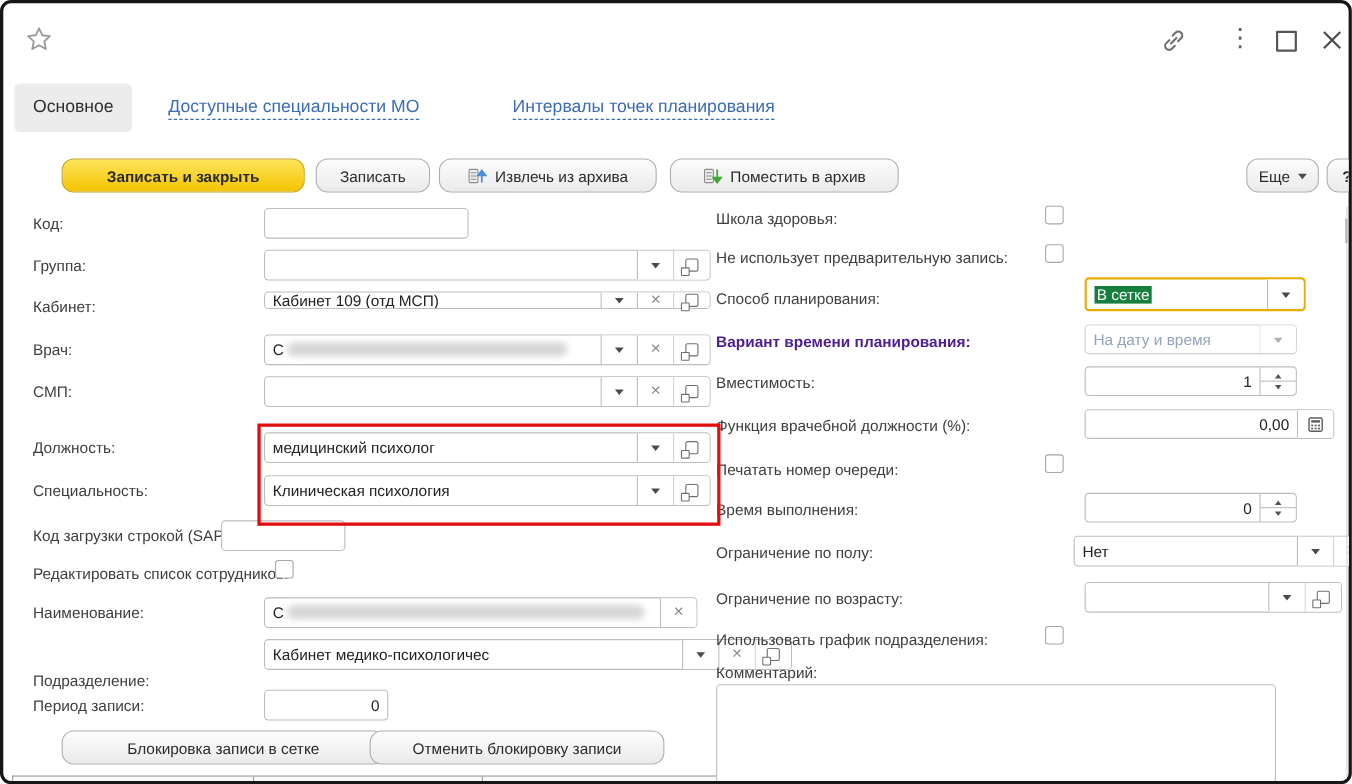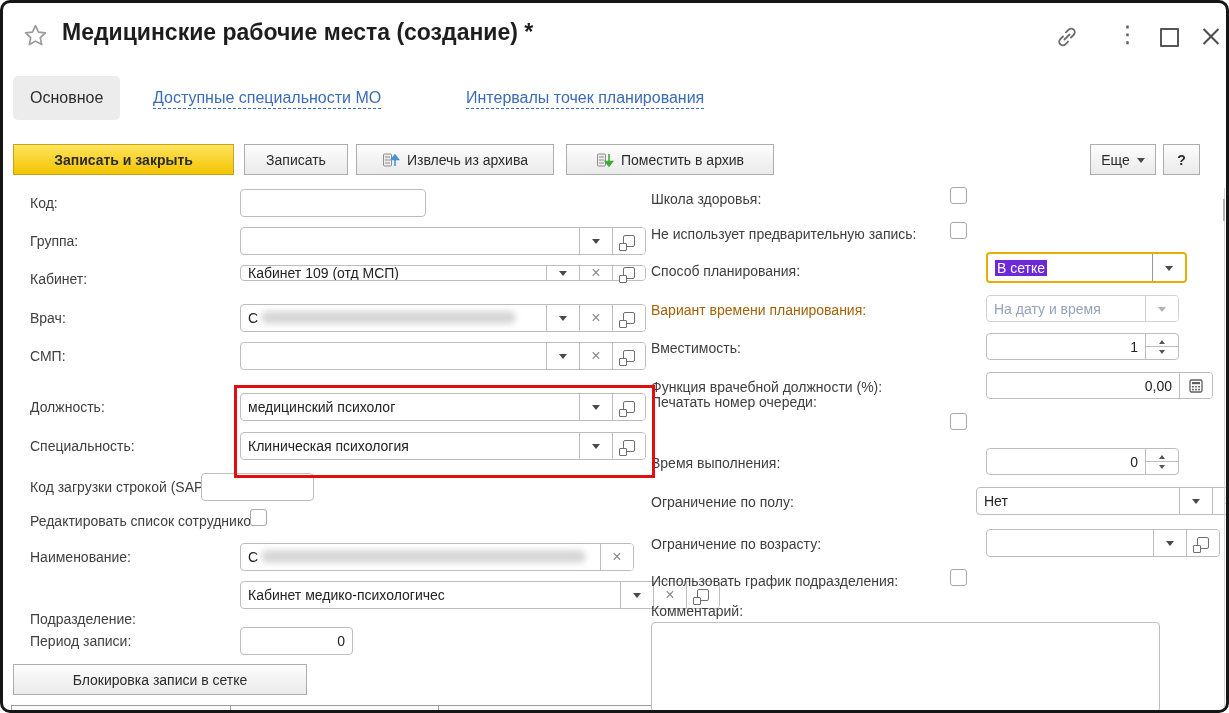--- a/index.html
+++ b/index.html
@@ -13,36 +13,36 @@
   .closex{position:relative;width:18px;height:18px;}
   .closex::before,.closex::after{content:"";position:absolute;left:8px;top:-1px;width:2px;height:21px;background:#4c4c4c;}
   .closex::before{transform:rotate(45deg);} .closex::after{transform:rotate(-45deg);}
   
   .tab-active{position:absolute;left:10px;top:73px;height:44px;padding:0 17px;display:flex;align-items:center;
               background:#ececec;border-radius:5px;font-size:16px;color:#2c2c2c;}
   .tab-link{position:absolute;top:86px;font-size:16px;color:#3a6bb5;border-bottom:1px dashed #3a6bb5;
             padding-bottom:1px;white-space:nowrap;cursor:pointer;}
   
   .tbtn{position:absolute;top:141px;height:31px;display:flex;align-items:center;justify-content:center;gap:7px;
-        background:linear-gradient(#fdfdfd,#eaeaea);border:1px solid #adadad;border-radius:0;
-        font-size:14px;color:#2b2b2b;box-sizing:border-box;cursor:pointer;white-space:nowrap;}
+        background:linear-gradient(#fdfdfd,#eaeaea);border:1px solid #adadad;border-radius:11px;
+        font-size:14px;color:#2b2b2b;box-sizing:border-box;cursor:pointer;white-space:nowrap;margin-left:43px;}
   .tbtn.primary{background:linear-gradient(#ffe45c,#f3c402);border:1px solid #c8a11d;font-weight:700;}
   .morearr{width:0;height:0;border:4px solid transparent;border-top:5px solid #4a4a4a;margin-top:5px;}
   
   .lbl{position:absolute;font-size:14px;color:#3e3e3e;white-space:nowrap;}
-  .lbl.dis{color:#a16207;}
+  .lbl.dis{color:#4c1d95;font-weight:bold;}
   .combo{position:absolute;display:flex;align-items:stretch;border:1px solid #bdbdbd;border-radius:4px;
          background:#fff;box-sizing:border-box;}
   .combo.dis{border-color:#d2d2d2;}
   .combo.focus{border:2px solid #e9ac00;}
   .txt{flex:1;display:flex;align-items:center;padding:0 7px;font-size:14px;color:#222;
        white-space:nowrap;overflow:hidden;}
   .txt.num{justify-content:flex-end;}
   .combo.dis .txt{color:#93a3bd;}
-  .sel{background:#6d28d9;color:#fff;padding:0 2px;}
+  .sel{background:#15803d;color:#fff;padding:0 2px;}
   .cbtn{width:32px;border-left:1px solid #bdbdbd;display:flex;align-items:center;justify-content:center;
         background:#fff;cursor:pointer;border-radius:0 3px 3px 0;}
   .cbtn:not(:last-child){border-radius:0;}
   .combo.dis .cbtn{border-left-color:#d2d2d2;}
   .arr{width:0;height:0;border:4px solid transparent;border-top:5px solid #4a4a4a;margin-top:5px;}
   .combo.dis .arr{border-top-color:#b3b3b3;}
   .xg{font-size:16px;color:#8a8a8a;line-height:1;}
   .ic-open{width:10px;height:10px;border:1.5px solid #6f6f6f;border-radius:2px;position:relative;background:#fff;}
   .ic-open::before{content:"";position:absolute;left:-5px;bottom:-5px;width:6px;height:6px;
                    border:1.5px solid #6f6f6f;border-radius:1px;background:#fff;}
@@ -66,21 +66,20 @@
   .btable .d1{left:218px;} .btable .d2{left:426px;}
 </style>
 </head>
 <body>
 
 <div class="window">
 
   <svg class="hicon" style="left:20px;top:20px" width="25" height="25" viewBox="0 0 24 24">
     <path d="M12 2.6l2.9 6.1 6.6.8-4.9 4.6 1.3 6.6L12 17.4l-5.9 3.3 1.3-6.6L2.5 9.5l6.6-.8z" fill="none" stroke="#9a9a9a" stroke-width="1.6" stroke-linejoin="round"></path>
   </svg>
-  <div class="title">Медицинские рабочие места (создание) *</div>
 
   <svg class="hicon" style="left:1052px" width="24" height="24" viewBox="0 0 24 24" fill="none" stroke="#6e6e6e" stroke-width="1.9" stroke-linecap="round">
     <path d="M9.5 14.5 L14.5 9.5"></path>
     <path d="M8 11.5 L5.3 14.2 a3.6 3.6 0 0 0 5.1 5.1 L13 16.6"></path>
     <path d="M16 12.5 L18.7 9.8 a3.6 3.6 0 0 0 -5.1 -5.1 L11 7.4"></path>
   </svg>
   <div class="hicon kebab" style="left:1113px;top:20px">⋮</div>
   <div class="hicon maxbox" style="left:1157px;top:25px"></div>
   <div class="hicon closex" style="left:1199px;top:24px"></div>
 
@@ -233,20 +232,21 @@
         <span class="ic-open"></span>
       </div>
   </div>
 
   <div class="lbl" style="left:27px;top:630px">Период записи:</div>
   <div class="combo" style="left:237px;top:624px;width:113px;height:28px">
     <div class="txt num">0</div>
   </div>
 
   <div class="tbtn" style="left:10px;top:661px;width:294px;height:31px">Блокировка записи в сетке</div>
+  <div class="tbtn" style="left:290px;top:661px;width:268px;height:31px">Отменить блокировку записи</div>
 
   <div class="btable">
     <div class="d1"></div>
     <div class="d2"></div>
   </div>
 
   <div class="lbl" style="left:648px;top:188px">Школа здоровья:</div>
   <div class="cb" style="left:947px;top:184px"></div>
 
   <div class="lbl" style="left:648px;top:223px">Не использует предварительную запись:</div>
@@ -295,21 +295,21 @@
             <rect x="6.1" y="7" width="1.8" height="1.5"></rect>
             <rect x="9.2" y="7" width="1.8" height="1.5"></rect>
           <rect x="3" y="9.8" width="1.8" height="1.5"></rect>
             <rect x="6.1" y="9.8" width="1.8" height="1.5"></rect>
             <rect x="9.2" y="9.8" width="1.8" height="1.5"></rect>
         </g>
       </svg>
     </div>
   </div>
 
-  <div class="lbl" style="left:648px;top:391px">Печатать номер очереди:</div>
+  <div class="lbl" style="left:648px;top:416px">Печатать номер очереди:</div>
   <div class="cb" style="left:947px;top:410px"></div>
 
   <div class="lbl" style="left:648px;top:452px">Время выполнения:</div>
   <div class="combo" style="left:983px;top:445px;width:193px;height:27px">
     <div class="txt num">0</div>
     <div class="spincol">
       <div class="sp">
           <span class="uar"></span>
         </div>
       <div class="sp">

